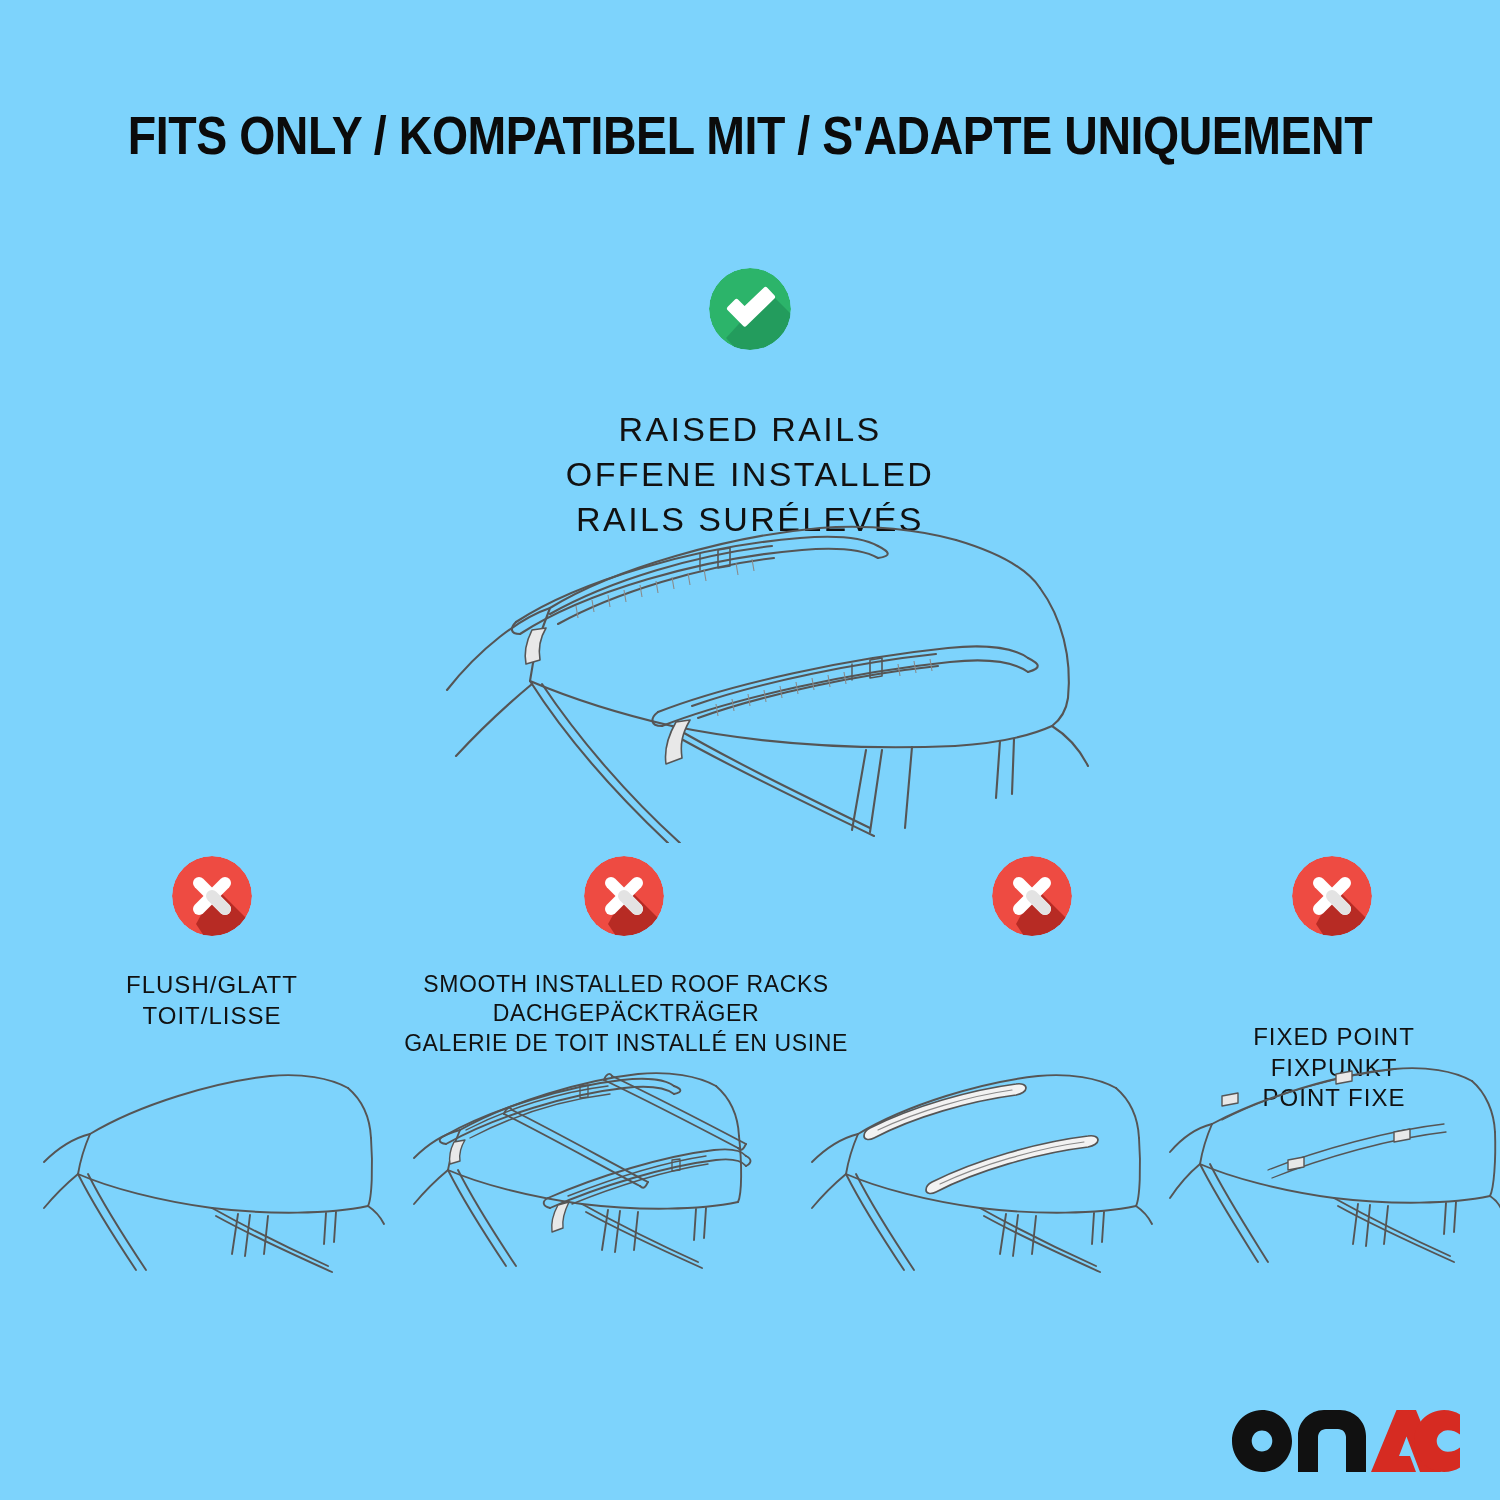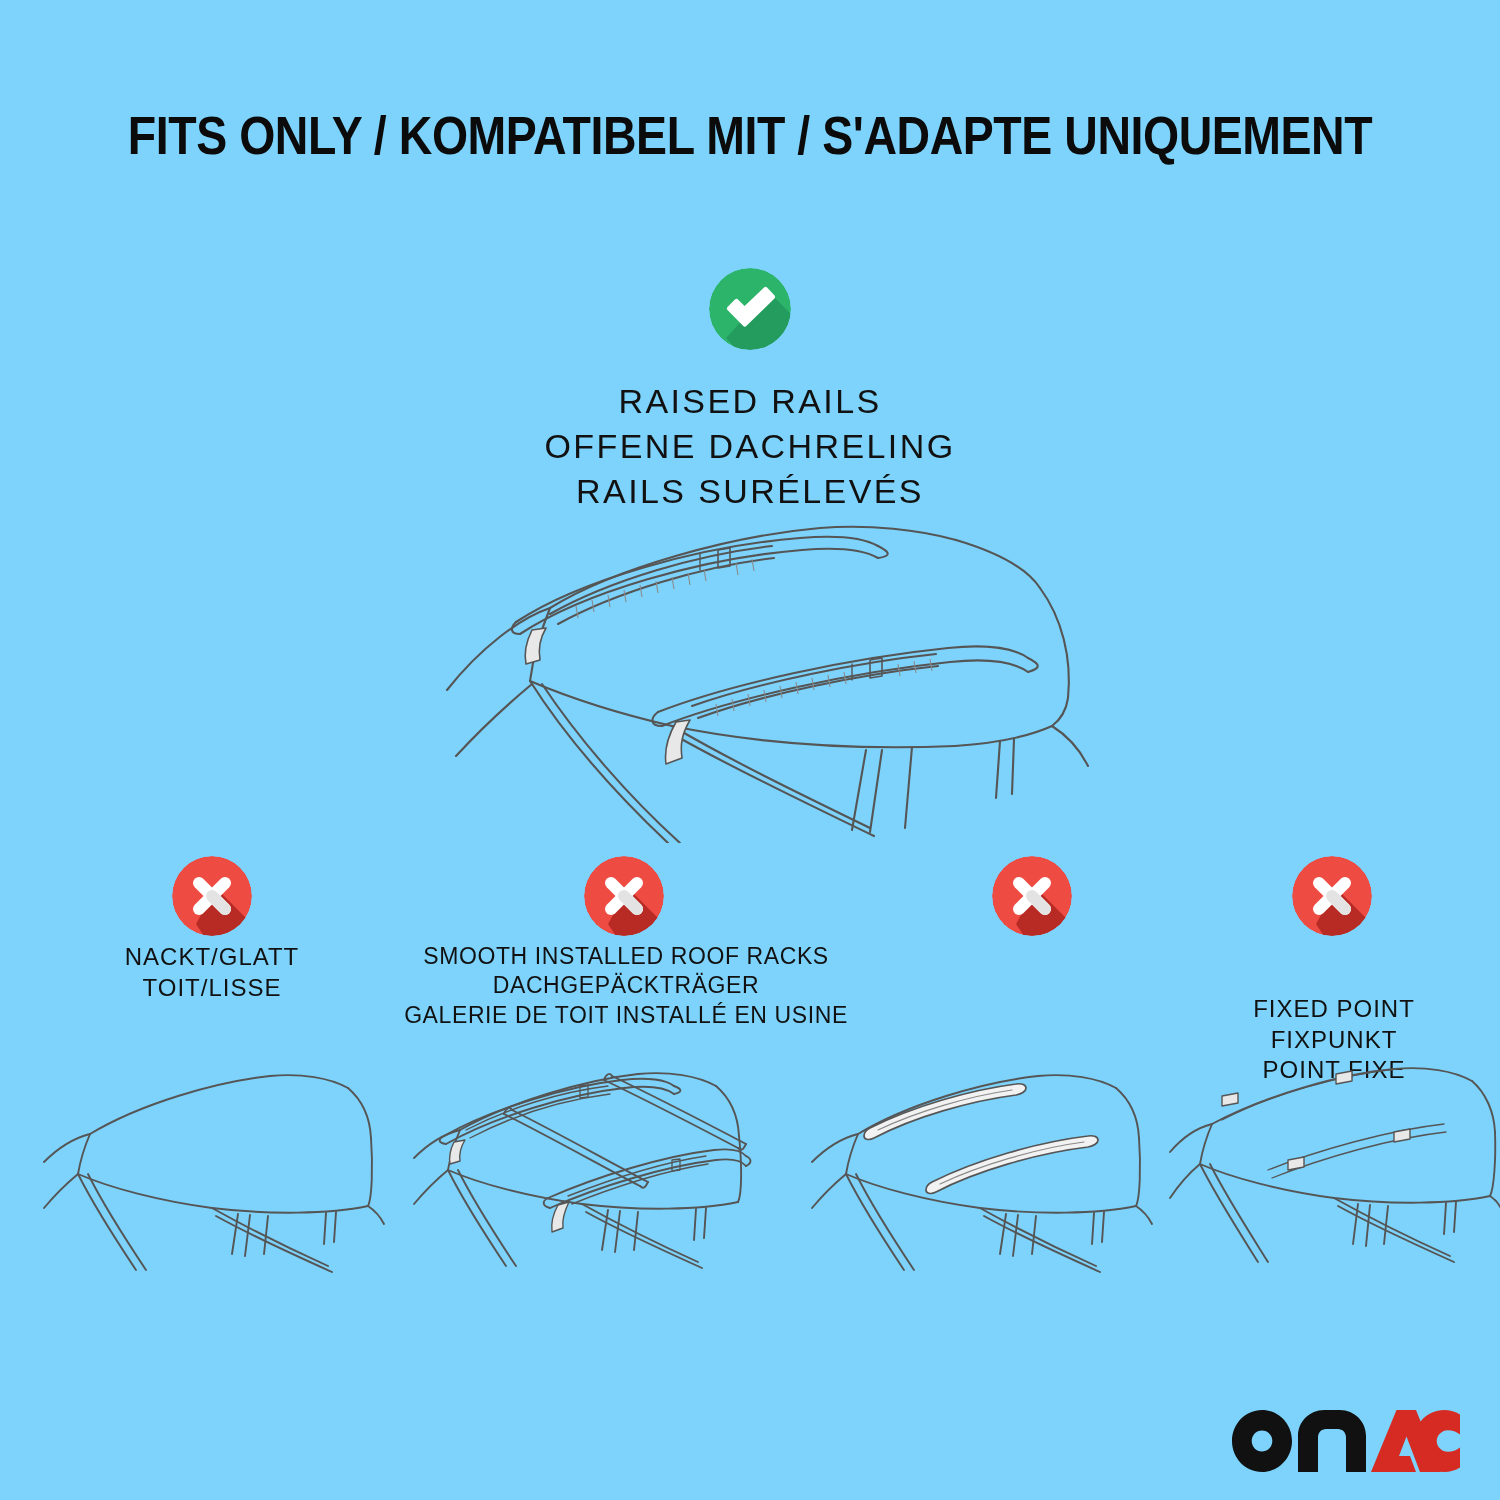--- a/index.html
+++ b/index.html
@@ -66,20 +66,21 @@
 
   
   .caption {
     position: absolute;
     text-align: center;
     font-family: "Liberation Sans", sans-serif;
     font-weight: 300;
     color: #111111;
     line-height: 1.30;
     white-space: nowrap;
+    margin-top: 28px;
   }
   .caption .line { display: block; }
 
   .caption-main {
     left: 0;
     top: 379px;
     width: 1500px;
     font-size: 34px;
     letter-spacing: 2.4px;
     line-height: 1.33;
@@ -136,21 +137,21 @@
 
         <path d="M59.5 23.5 L82 46 L82 82 L28 82 L17 70 Z" fill="#1E8E55" opacity="0.62"></path>
 
         <path d="M20.5 40.5 L27.5 33.5 L35.5 41.5 L56.5 21.5 L63.5 29.0 L35.8 56.0 Z" fill="#FFFFFF" stroke="#FFFFFF" stroke-width="5" stroke-linejoin="round" stroke-linecap="round"></path>
       </g>
     </svg>
   </div>
 
   <div class="caption caption-main">
     <span class="line">RAISED RAILS</span>
-    <span class="line">OFFENE DACHRELING</span>
+    <span class="line">OFFENE INSTALLED</span>
     <span class="line">RAILS SURÉLEVÉS</span>
   </div>
 
   <div class="illus illus-main">
     <svg width="700" height="345" viewBox="0 0 700 345" aria-hidden="true">
       <g fill="none" stroke="#555555" stroke-width="2.1" stroke-linecap="round" stroke-linejoin="round">
 
         <path d="M150 110 C 215 70, 330 38, 420 30 C 470 26, 520 32, 556 42"></path>
         <path d="M556 42 C 600 55, 628 72, 640 90"></path>
         <path d="M150 110 C 140 135, 133 160, 130 183"></path>
@@ -305,21 +306,21 @@
         <g stroke="#FFFFFF" stroke-width="12" stroke-linecap="round">
           <line x1="27" y1="27" x2="53" y2="53"></line>
           <line x1="53" y1="27" x2="27" y2="53"></line>
         </g>
         <line x1="40" y1="40" x2="53" y2="53" stroke="#E3E3E3" stroke-width="12" stroke-linecap="round"></line>
       </g>
     </svg>
   </div>
 
   <div class="caption caption-sub c1">
-    <span class="line">NACKT/GLATT</span>
+    <span class="line">FLUSH/GLATT</span>
     <span class="line">TOIT/LISSE</span>
   </div>
 
   <div class="caption caption-sub c2">
     <span class="line">SMOOTH INSTALLED ROOF RACKS</span>
     <span class="line">DACHGEPÄCKTRÄGER</span>
     <span class="line">GALERIE DE TOIT INSTALLÉ EN USINE</span>
   </div>
 
 

